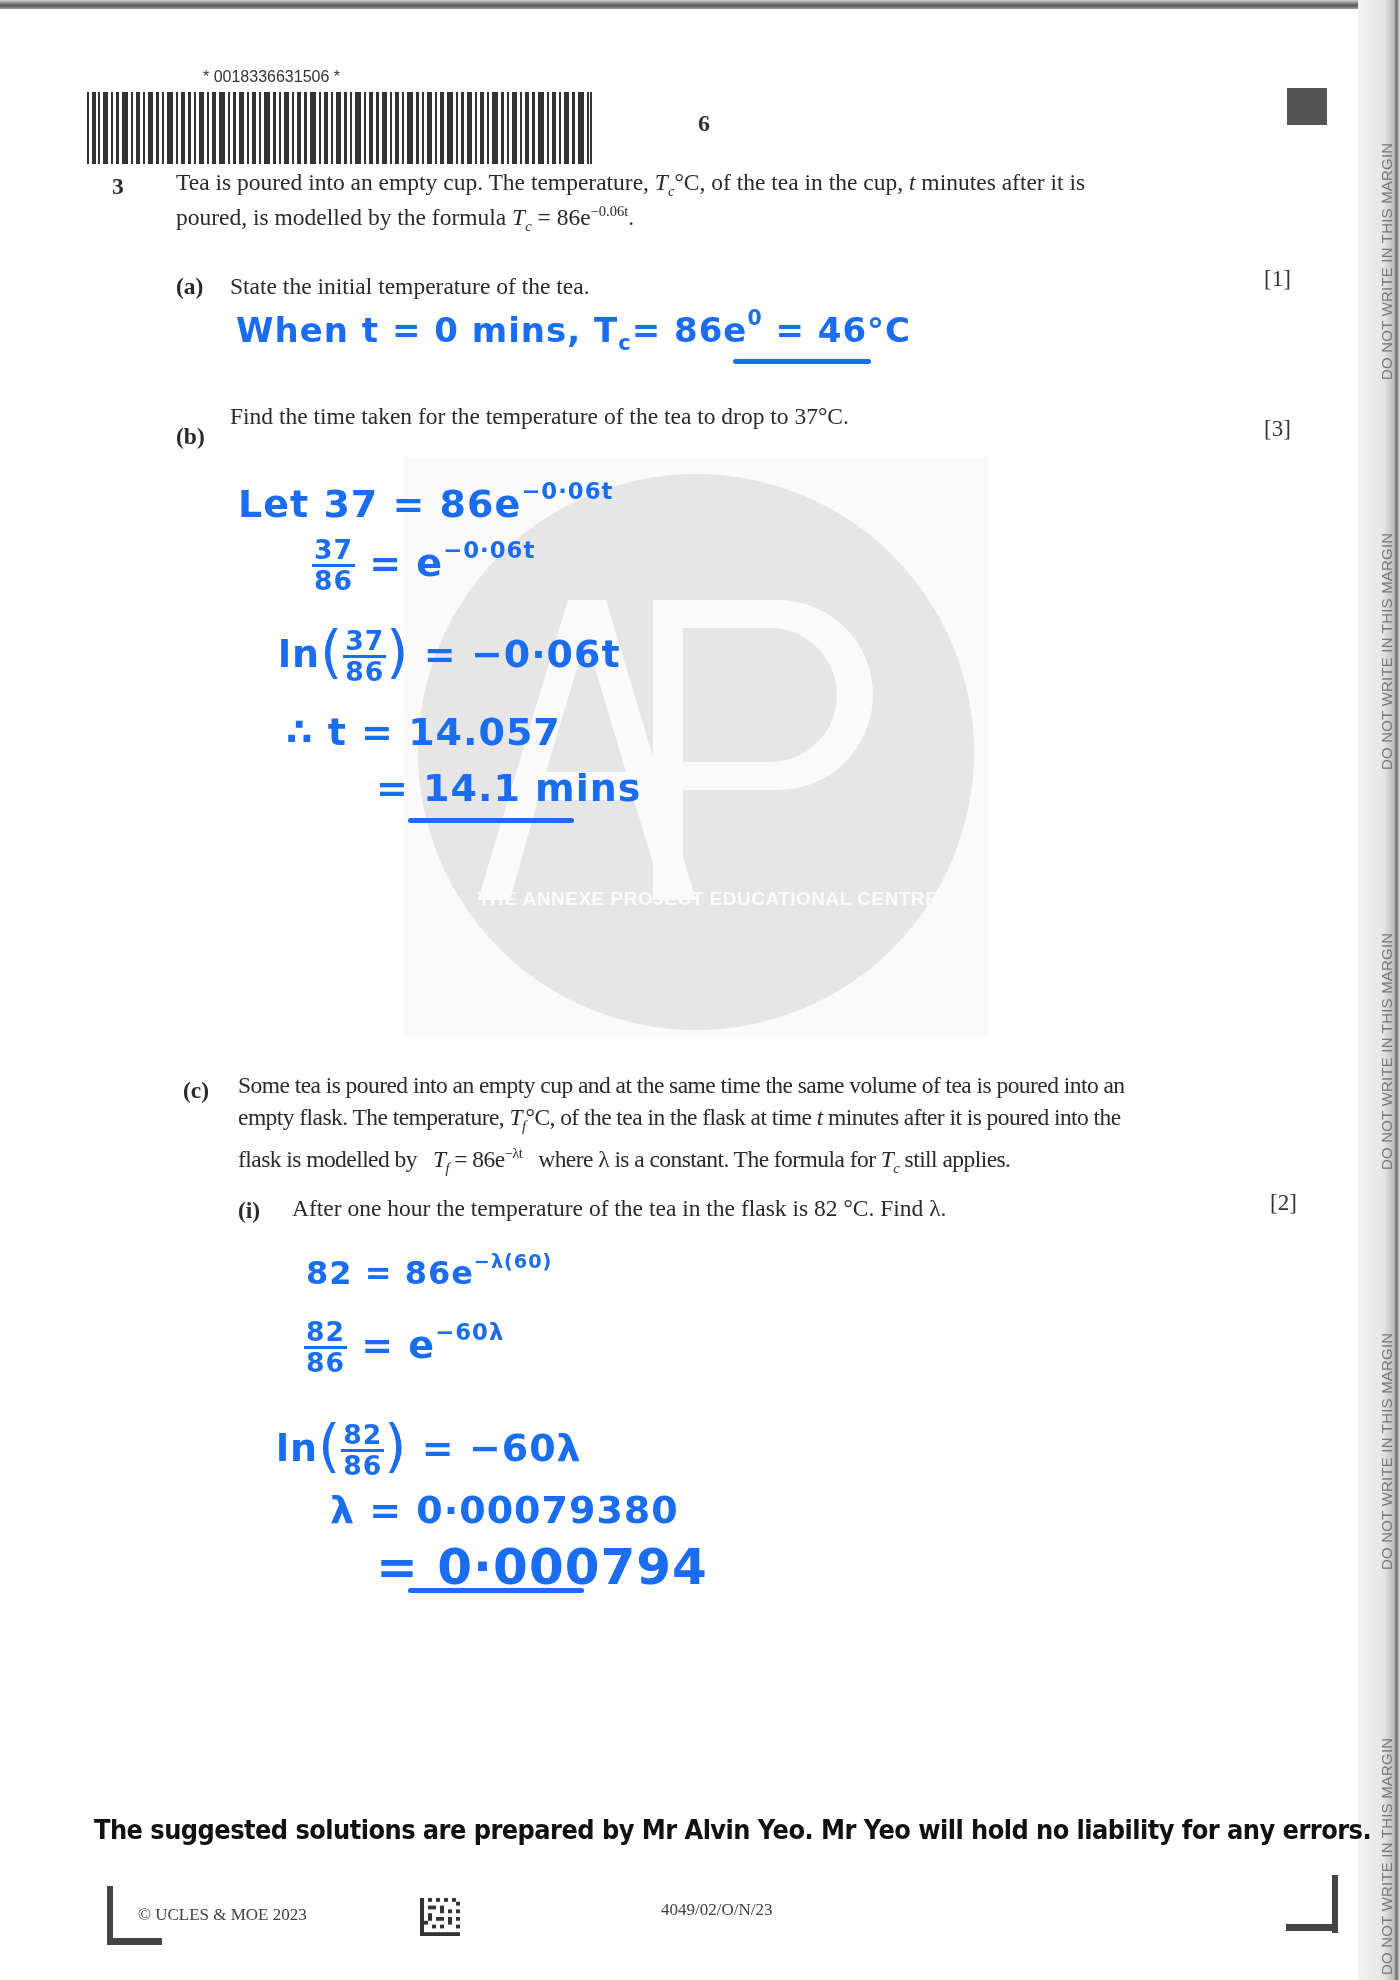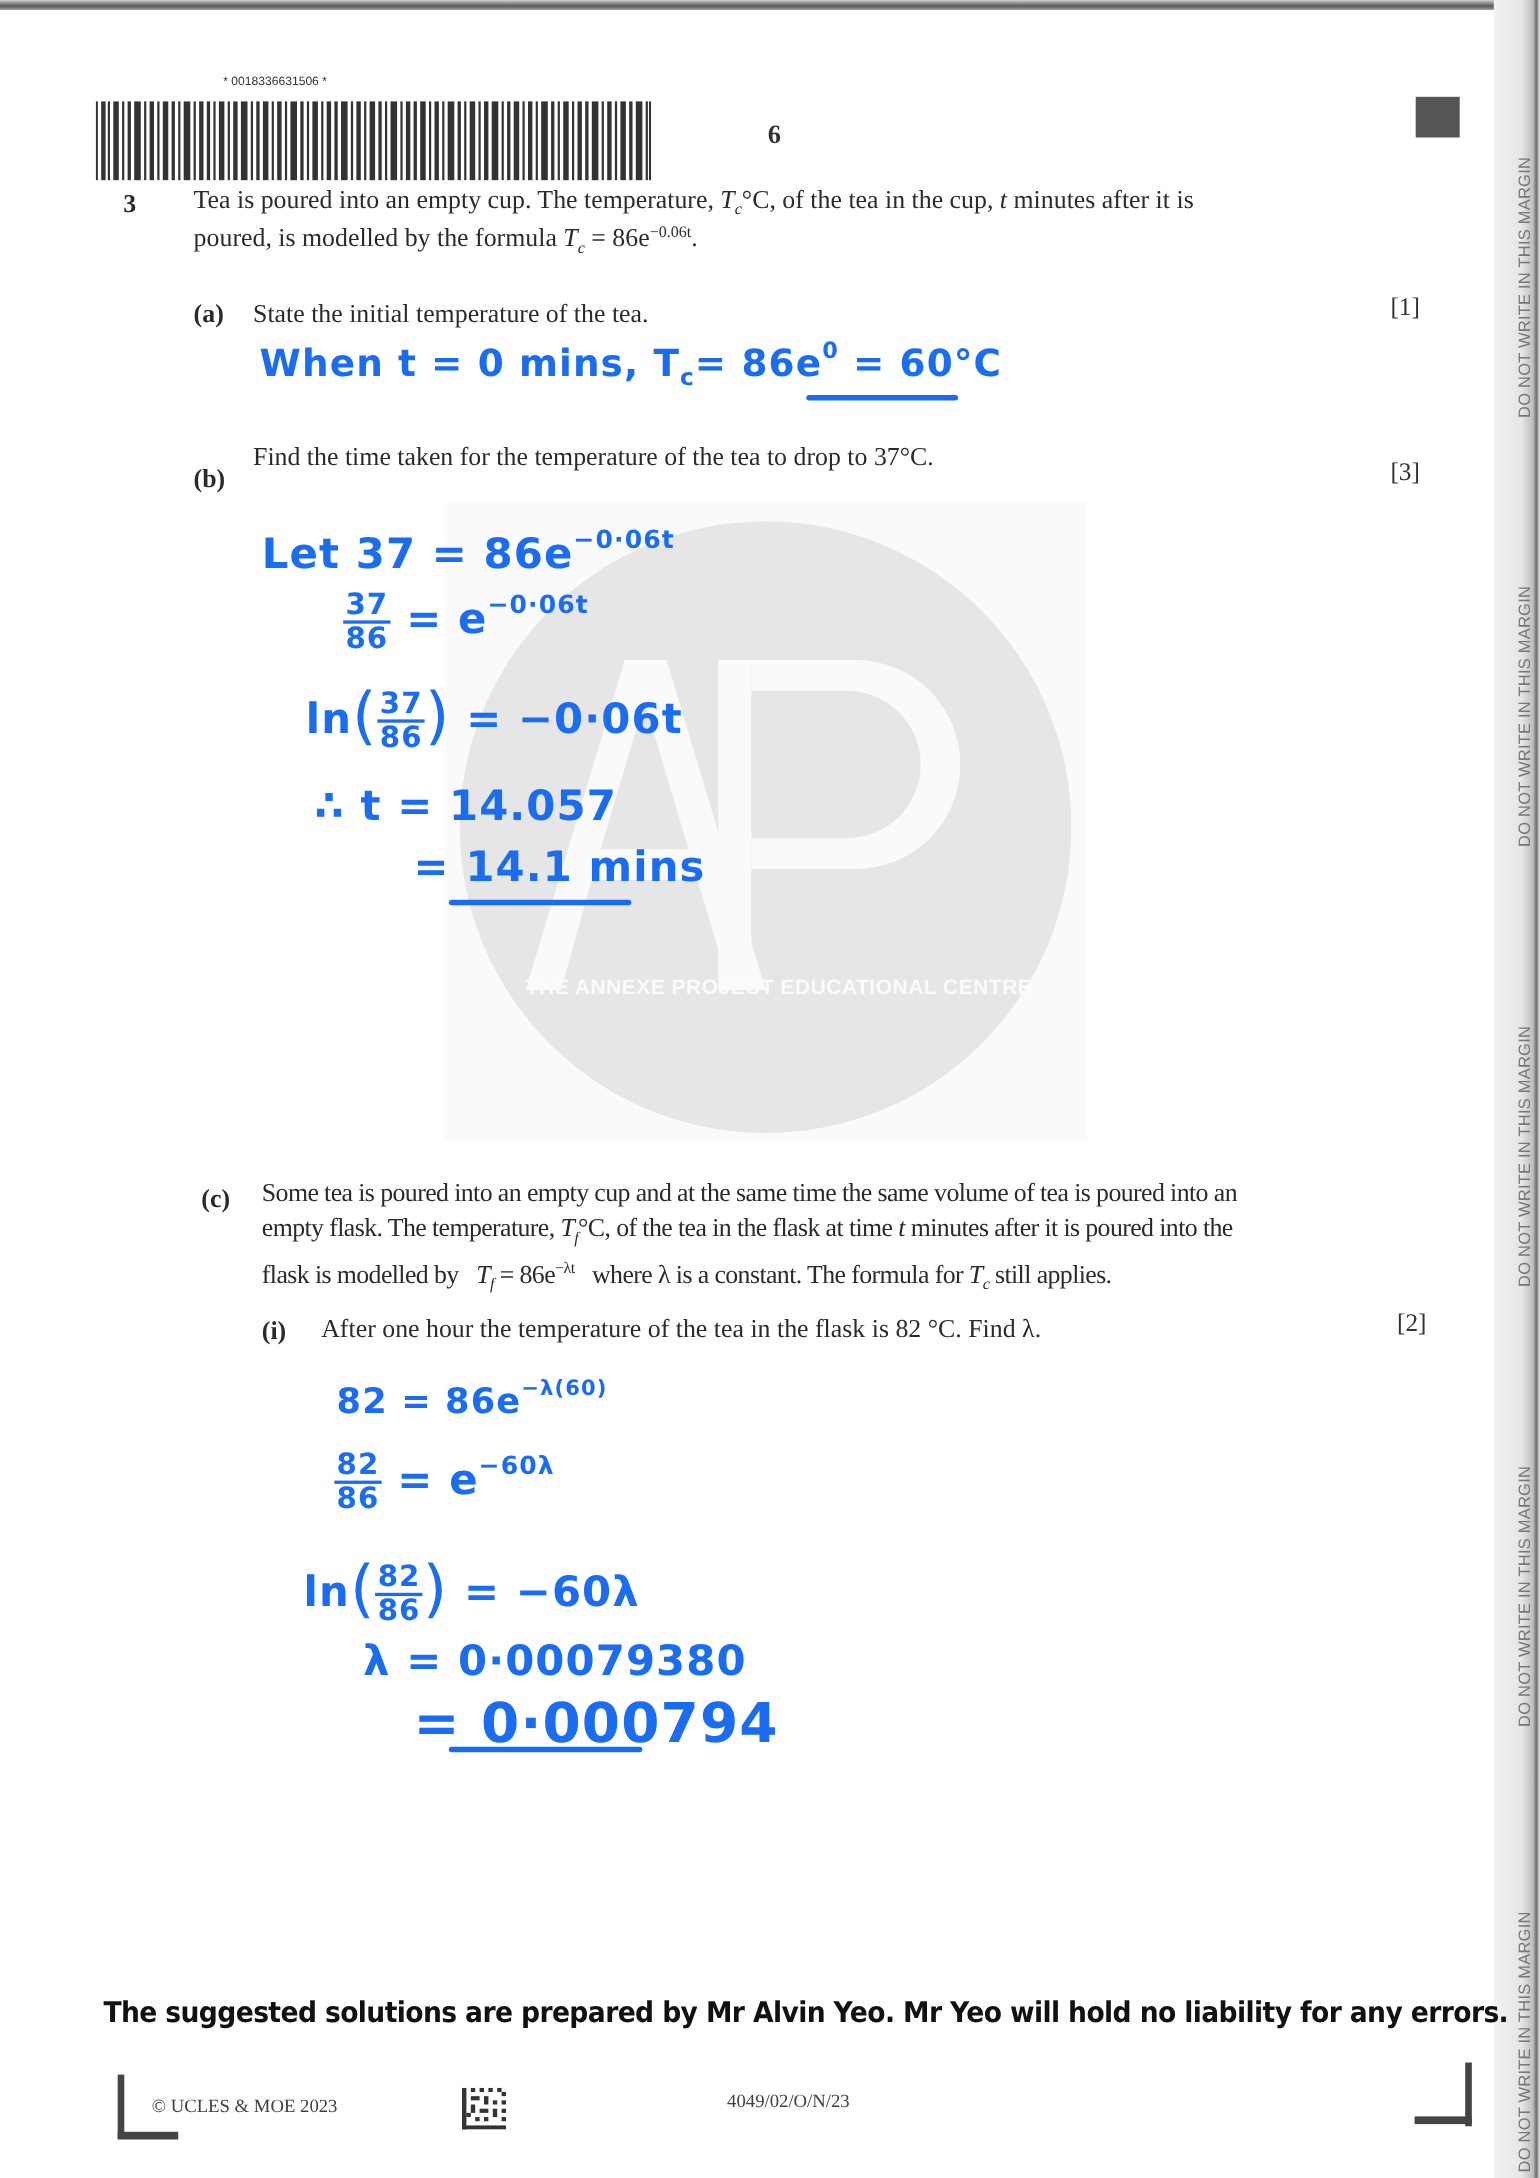--- a/index.html
+++ b/index.html
@@ -11,21 +11,21 @@
   
   .top-edge { left: 0; top: 0; width: 1400px; height: 9px;
     background: linear-gradient(#cfcfcf, #5a5a5a 60%, #9a9a9a); }
   .right-strip { left: 1358px; top: 0; width: 42px; height: 1980px;
     background: linear-gradient(90deg, #f2f2f2, #e6e6e6 60%, #bdbdbd 85%, #6d6d6d 92%, #e8e8e8); }
   .margin-text { color: #777; font-family: "Liberation Sans", sans-serif; font-size: 15px;
     letter-spacing: 0.2px; white-space: nowrap; transform-origin: left top;
     transform: rotate(-90deg); }
 
   
-  .barcode-num { left: 203px; top: 68px; font-family: "Liberation Sans", sans-serif; font-size: 11px; color: #333; }
+  .barcode-num { left: 203px; top: 68px; font-family: "Liberation Sans", sans-serif; font-size: 16px; color: #333; }
   .barcode { left: 87px; top: 92px; width: 505px; height: 72px; }
   .page-num { left: 698px; top: 110px; font-size: 24px; font-weight: bold; color: #333; }
   .corner-block { left: 1287px; top: 88px; width: 40px; height: 37px; background: #555; }
 
   .qtext { font-size: 23.5px; line-height: 1.42; color: #2a2a2a; }
   .qnum { font-weight: bold; }
   .label { font-weight: bold; }
   .mark { font-size: 23px; color: #333; }
   i.v { font-style: italic; }
   sub, sup { font-size: 62%; }
@@ -176,21 +176,21 @@
   </div>
   <div>
     <span>poured, is modelled by the formula </span><i class="v">T</i><sub><i class="v">c</i></sub><span> = 86e</span><sup>−0.06t</sup><span>.</span>
   </div>
 </div>
 
 <div class="abs qtext label" style="left:176px; top:270px;">(a)</div>
 <div class="abs qtext" style="left:230px; top:270px;">State the initial temperature of the tea.</div>
 <div class="abs mark" style="left:1264px; top:266px;">[1]</div>
 <div class="abs hw" style="left:236px; top:306px; font-size:34px;">
-  <span>When t = 0 mins, </span><span>T</span><sub>c</sub><span>= 86e</span><sup>0</sup><span> = </span><span>60°C</span>
+  <span>When t = 0 mins, </span><span>T</span><sub>c</sub><span>= 86e</span><sup>0</sup><span> = </span><span>46°C</span>
 </div>
 <div class="abs underline" style="left:733px; top:359px; width:138px;"></div>
 
 <div class="abs qtext label" style="left:176px; top:420px;">(b)</div>
 <div class="abs qtext" style="left:230px; top:400px;">Find the time taken for the temperature of the tea to drop to 37°C.</div>
 <div class="abs mark" style="left:1264px; top:416px;">[3]</div>
 
 <div class="abs hw" style="left:238px; top:478px; font-size:38px;">
   <span>Let 37 = 86e</span><sup>−0·06t</sup>
 </div>

